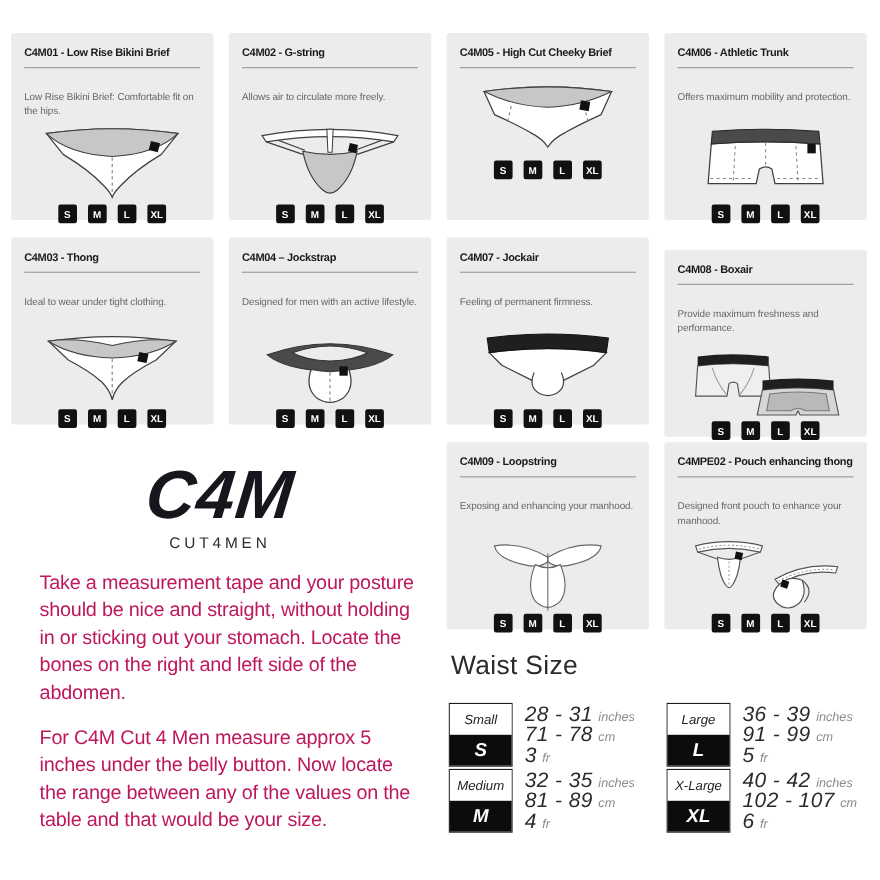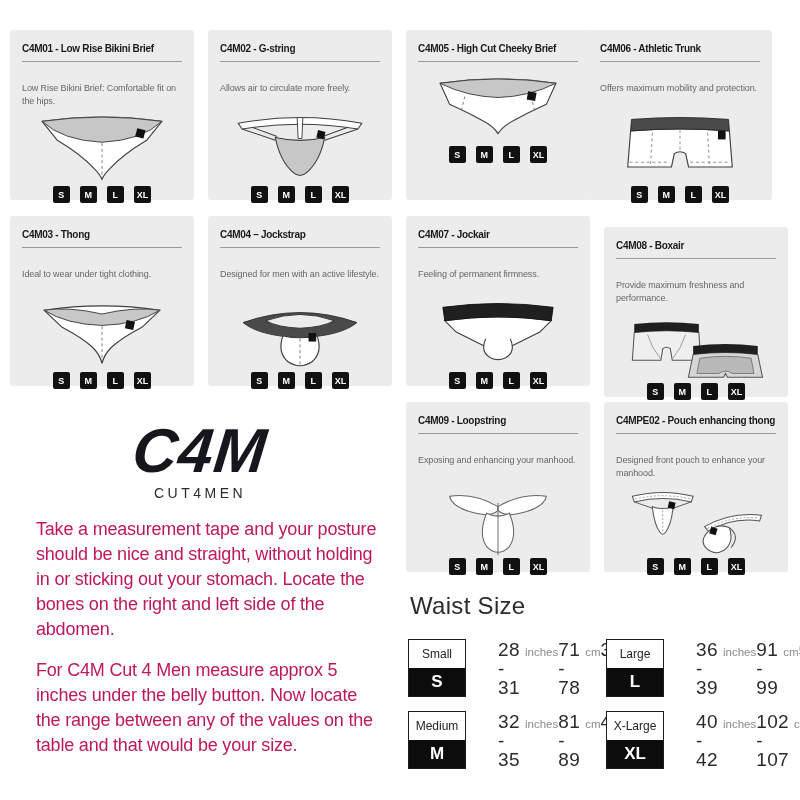--- a/index.html
+++ b/index.html
@@ -30,29 +30,29 @@
   
   .measure-text { position: absolute; left: 36px; width: 342px; font-size: 18px;
     color: #be185d; line-height: 1.39; letter-spacing: -0.2px; }
   .measure-1 { top: 517px; }
   .measure-2 { top: 658px; }
 
   
   .waist { position: absolute; left: 408px; top: 592px; width: 388px; }
   .waist-heading { font-size: 24px; font-weight: 400; color: #2b2b2b;
     letter-spacing: 0.3px; margin: 0 0 19px 2px; }
-  .waist-grid { display: grid; grid-template-columns: 198px 190px; row-gap: 14px; }
+  .waist-grid { display: grid; grid-template-columns: 198px 190px; row-gap: 2px; font-style: italic; }
   .waist-item { display: flex; }
   .waist-box { width: 58px; height: 58px; border: 1.5px solid #1d1d1d;
     display: flex; flex-direction: column; background: #fff; flex: none; }
   .waist-box-label { flex: 1; display: flex; align-items: center; justify-content: center;
     font-size: 12px; color: #222; background: #fff; }
   .waist-box-letter { flex: 1; display: flex; align-items: center; justify-content: center;
     font-size: 17px; font-weight: bold; color: #fff; background: #0c0c0c; }
-  .waist-values { margin-left: 32px; height: 58px; display: flex; 
+  .waist-values { margin-left: 11px; height: 58px; display: flex; flex-direction: column;
     justify-content: center; padding: 1px 0; }
   .waist-line { display: flex; align-items: baseline; line-height: 1; }
   .waist-num { font-size: 19px; color: #2b2b2b; letter-spacing: 0.4px; }
   .waist-unit { font-size: 11.5px; color: #8b8b8b; margin-left: 5px; }
 
   svg { display: block; }
 </style>
 </head>
 <body>
 
@@ -111,21 +111,21 @@
       </svg>
     </div>
     <div class="card-sizes">
         <span class="size-badge">S</span>
         <span class="size-badge">M</span>
         <span class="size-badge">L</span>
         <span class="size-badge">XL</span>
       </div>
   </div>
 
-  <div class="card" style="left:588px;top:30px">
+  <div class="card" style="left:604px;top:30px">
     <div class="card-title">C4M06 - Athletic Trunk</div>
     <hr class="card-divider">
     <div class="card-desc">Offers maximum mobility and protection.</div>
     <div class="card-art">
       <svg width="146" height="76" viewBox="0 0 150 80">
         <path d="M23 23 Q75 19 127 23 L130 61 L84 61 L81 47 Q75 43 69 47 L66 61 L20 61 Z" fill="#fff" stroke="#3f3f3f" stroke-width="1.2"></path>
         <path d="M24 11 Q75 7 126 11 L127 23 Q75 19 23 23 Z" fill="#4a4a4a" stroke="#2a2a2a" stroke-width="1"></path>
         <path d="M46 25 L44 59 M104 25 L106 59 M75 22 L75 43" stroke="#888" stroke-width="1" stroke-dasharray="3 3" fill="none"></path>
         <path d="M22 56 L64 56 M86 56 L128 56" stroke="#888" stroke-width="1" stroke-dasharray="3 3" fill="none"></path>
         <rect x="115" y="23" width="8" height="9" fill="#111"></rect>

